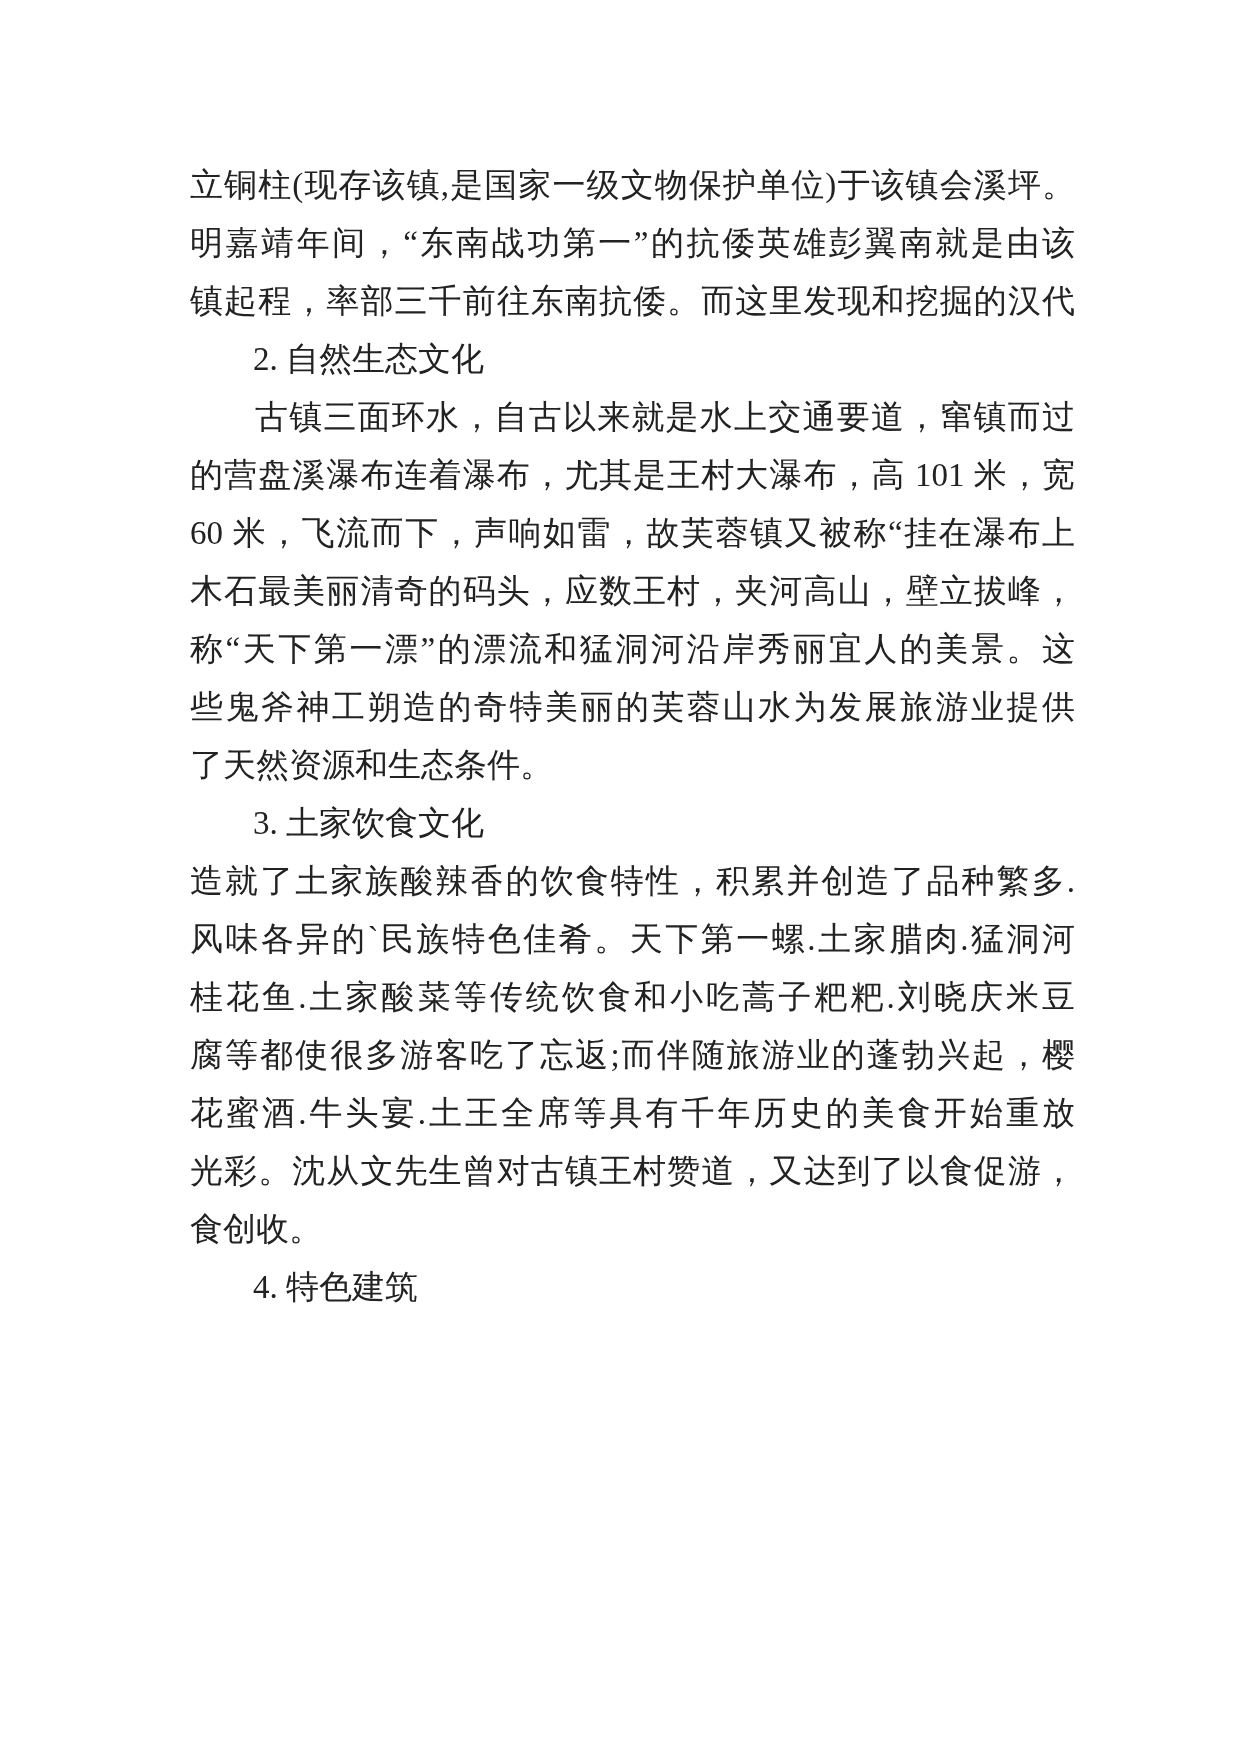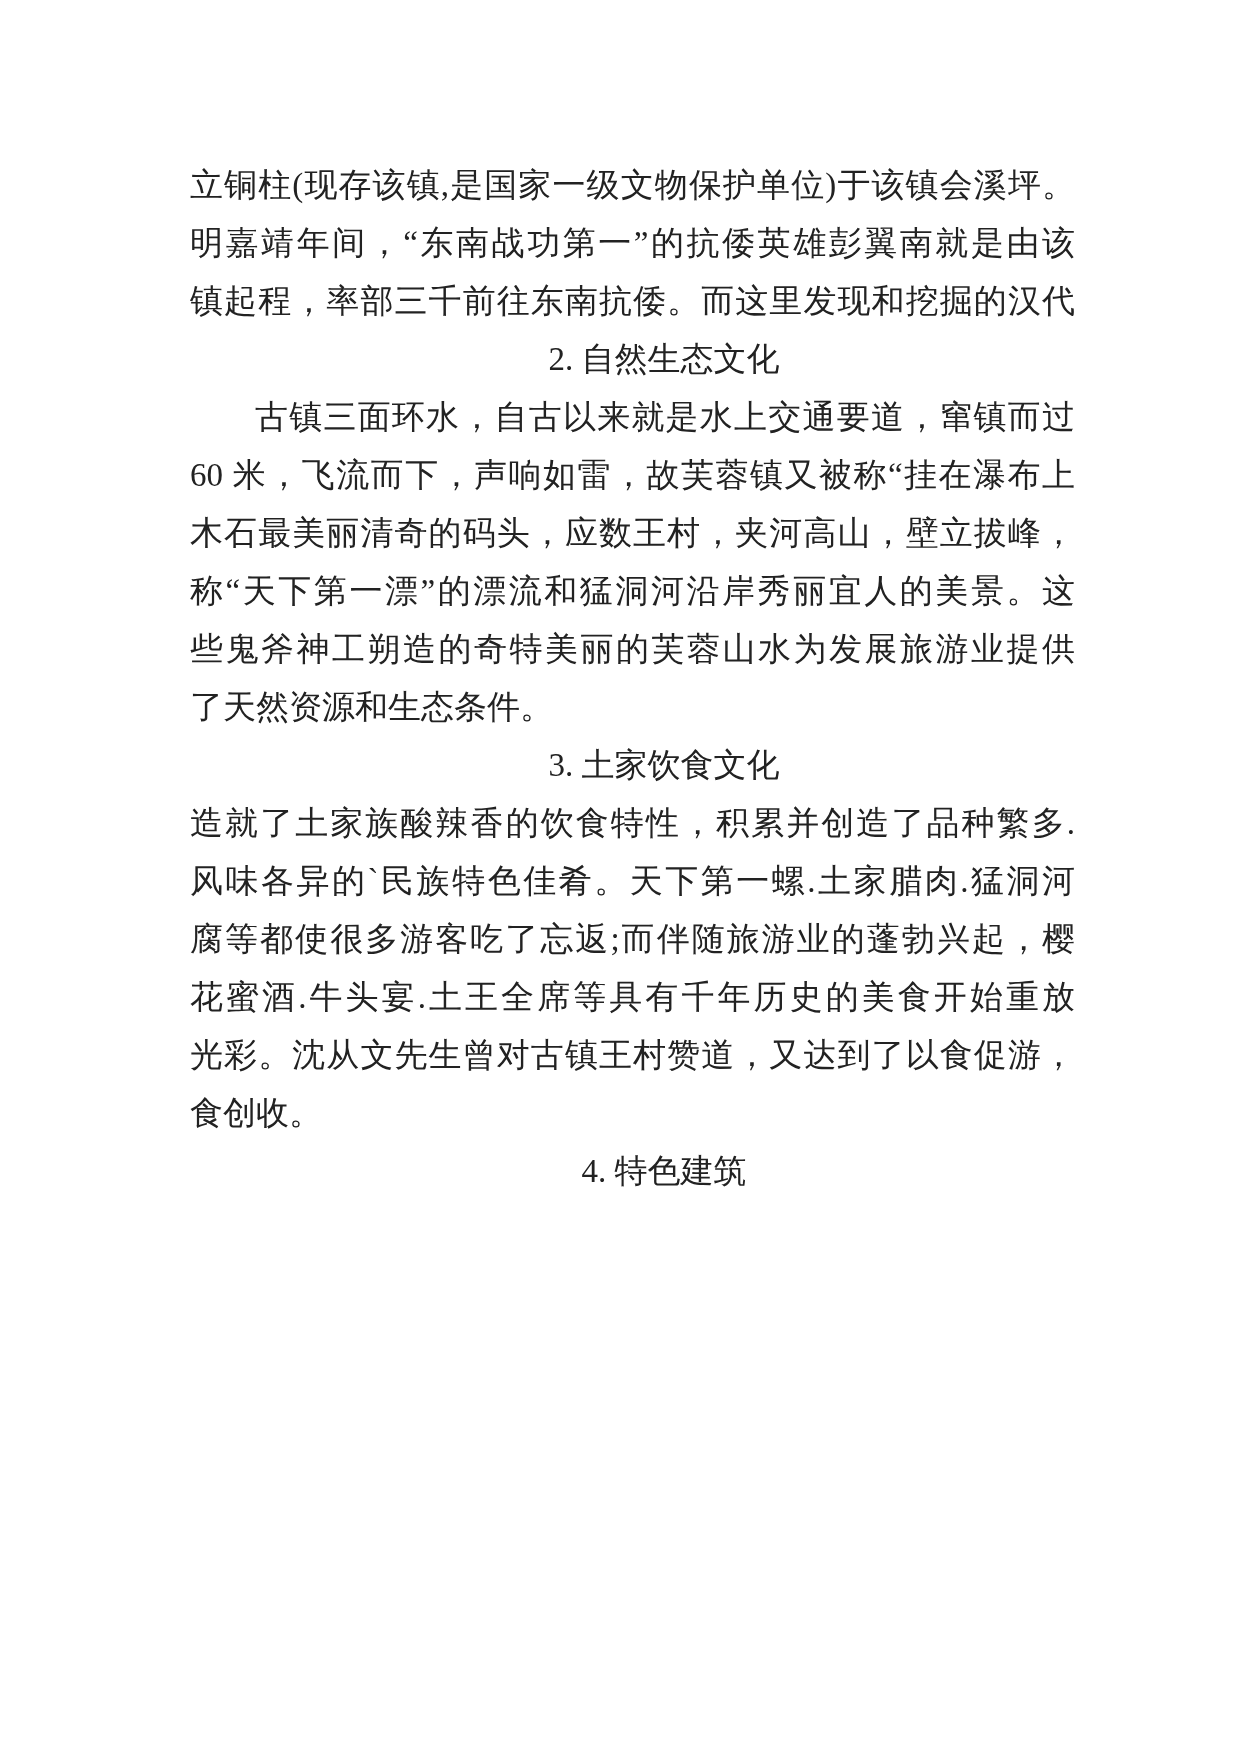--- a/index.html
+++ b/index.html
@@ -35,38 +35,40 @@
     text-align: justify;
     text-align-last: justify;
   }
   
   .indent {
     text-indent: 65px;
   }
   
   .heading {
     text-indent: 63px;
-    text-align: center;
+    text-align: left;
   }
 </style>
 </head>
 <body>
 
 <div class="page">
   <div class="ln j">立铜柱(现存该镇,是国家一级文物保护单位)于该镇会溪坪。</div>
   <div class="ln j">明嘉靖年间，“东南战功第一”的抗倭英雄彭翼南就是由该</div>
   <div class="ln j">镇起程，率部三千前往东南抗倭。而这里发现和挖掘的汉代</div>
   <div class="ln heading">2. 自然生态文化</div>
   <div class="ln j indent">古镇三面环水，自古以来就是水上交通要道，窜镇而过</div>
+  <div class="ln j">的营盘溪瀑布连着瀑布，尤其是王村大瀑布，高 101 米，宽</div>
   <div class="ln j">60 米，飞流而下，声响如雷，故芙蓉镇又被称“挂在瀑布上</div>
   <div class="ln j">木石最美丽清奇的码头，应数王村，夹河高山，壁立拔峰，</div>
   <div class="ln j">称“天下第一漂”的漂流和猛洞河沿岸秀丽宜人的美景。这</div>
   <div class="ln j">些鬼斧神工朔造的奇特美丽的芙蓉山水为发展旅游业提供</div>
   <div class="ln">了天然资源和生态条件。</div>
   <div class="ln heading">3. 土家饮食文化</div>
   <div class="ln j">造就了土家族酸辣香的饮食特性，积累并创造了品种繁多.</div>
   <div class="ln j">风味各异的`民族特色佳肴。天下第一螺.土家腊肉.猛洞河</div>
+  <div class="ln j">桂花鱼.土家酸菜等传统饮食和小吃蒿子粑粑.刘晓庆米豆</div>
   <div class="ln j">腐等都使很多游客吃了忘返;而伴随旅游业的蓬勃兴起，樱</div>
   <div class="ln j">花蜜酒.牛头宴.土王全席等具有千年历史的美食开始重放</div>
   <div class="ln j">光彩。沈从文先生曾对古镇王村赞道，又达到了以食促游，以</div>
   <div class="ln">食创收。</div>
   <div class="ln heading">4. 特色建筑</div>
 </div>
 
 </body></html>

